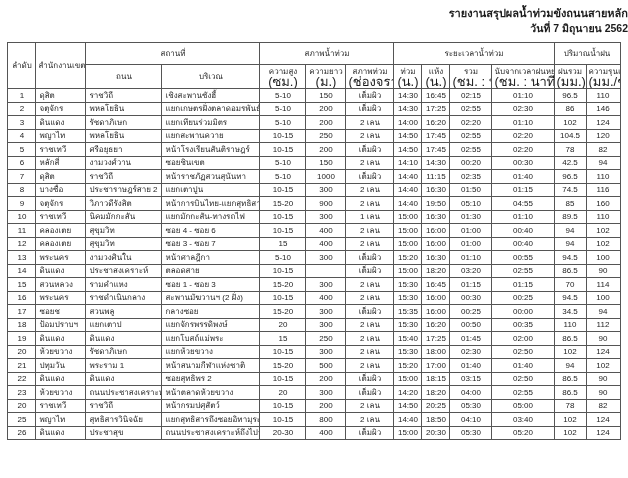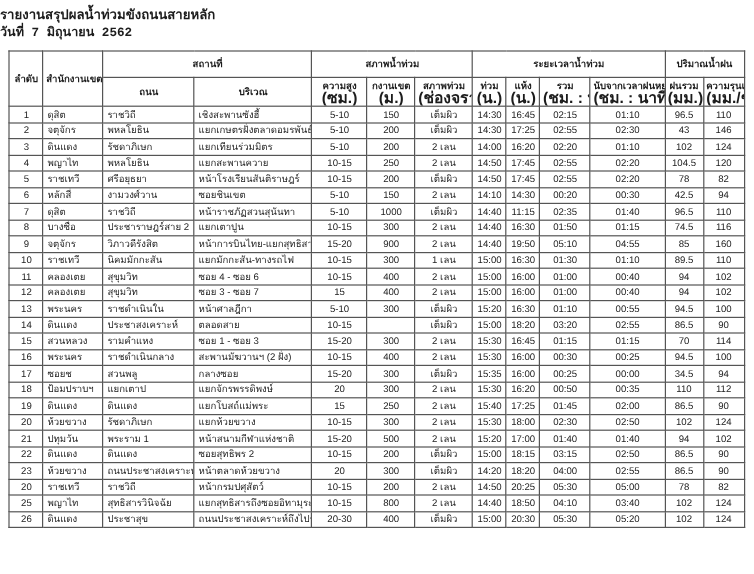--- a/index.html
+++ b/index.html
@@ -3,40 +3,40 @@
 <meta charset="utf-8">
 <style>
   html,body{margin:0;padding:0;}
   body{
     width:628px;height:478px;
     background:#ffffff;
     font-family:"Liberation Sans", sans-serif;
     color:#1c1c1c;
     overflow:hidden;
   }
-  .titles{text-align:left;padding-top:6px;}
+  .titles{text-align:right;padding-top:6px;}
   .title{font-size:11px;font-weight:bold;line-height:15px;}
-  .subtitle{font-size:10.5px;font-weight:bold;line-height:15px;font-family:Liberation Mono, monospace;}
+  .subtitle{font-size:10.5px;font-weight:bold;line-height:15px;}
   table{
     border-collapse:collapse;
     table-layout:fixed;
     width:612px;
     margin:6px auto 0 auto;
   }
   th,td{
     border:1px solid #555555;
     font-size:8px;
     line-height:9.5px;
     padding:0 2px;
     text-align:center;
     vertical-align:middle;
     overflow:hidden;
     white-space:nowrap;
   }
-  thead th{font-weight:bold;height:21px;margin-top:12px;}
+  thead th{font-weight:normal;height:21px;margin-top:12px;}
   thead .sub th{height:23px;}
   tbody td{height:12.5px;}
   td.c1,td.c2,td.c3{text-align:left;padding-left:3px;}
   .unit{display:block;font-size:13px;}
   col.w-no{width:28px;} col.w-district{width:50px;} col.w-road{width:76px;}
   col.w-area{width:98px;} col.w-height{width:46px;} col.w-length{width:40px;}
   col.w-cond{width:48px;} col.w-flood{width:28px;} col.w-dry{width:28px;}
   col.w-total{width:42px;} col.w-since{width:62px;} col.w-rain{width:32px;}
   col.w-intens{width:34px;}
 </style>
@@ -74,21 +74,21 @@
       <th colspan="2">ปริมาณน้ำฝน</th>
     </tr>
     <tr class="sub">
       <th>ถนน</th>
       <th>บริเวณ</th>
       <th>
         <span>ความสูง</span>
         <span class="unit">(ซม.)</span>
       </th>
       <th>
-        <span>กงานเขต</span>
+        <span>ความยาว</span>
         <span class="unit">(ม.)</span>
       </th>
       <th>
         <span>สภาพท่วม</span>
         <span class="unit">(ช่องจราจร)</span>
       </th>
       <th>
         <span>ท่วม</span>
         <span class="unit">(น.)</span>
       </th>
@@ -135,21 +135,21 @@
         <td class="c1">จตุจักร</td>
         <td class="c2">พหลโยธิน</td>
         <td class="c3">แยกเกษตรฝั่งตลาดอมรพันธ์</td>
         <td class="c4">5-10</td>
         <td class="c5">200</td>
         <td class="c6">เต็มผิว</td>
         <td class="c7">14:30</td>
         <td class="c8">17:25</td>
         <td class="c9">02:55</td>
         <td class="c10">02:30</td>
-        <td class="c11">43</td>
+        <td class="c11">86</td>
         <td class="c12">146</td>
       </tr>
       <tr>
         <td class="c0">3</td>
         <td class="c1">ดินแดง</td>
         <td class="c2">รัชดาภิเษก</td>
         <td class="c3">แยกเทียนร่วมมิตร</td>
         <td class="c4">5-10</td>
         <td class="c5">200</td>
         <td class="c6">2 เลน</td>
@@ -291,21 +291,21 @@
         <td class="c7">15:00</td>
         <td class="c8">16:00</td>
         <td class="c9">01:00</td>
         <td class="c10">00:40</td>
         <td class="c11">94</td>
         <td class="c12">102</td>
       </tr>
       <tr>
         <td class="c0">13</td>
         <td class="c1">พระนคร</td>
-        <td class="c2">ราชดำเนินใน</td>
+        <td class="c2">งามวงศินใน</td>
         <td class="c3">หน้าศาลฎีกา</td>
         <td class="c4">5-10</td>
         <td class="c5">300</td>
         <td class="c6">เต็มผิว</td>
         <td class="c7">15:20</td>
         <td class="c8">16:30</td>
         <td class="c9">01:10</td>
         <td class="c10">00:55</td>
         <td class="c11">94.5</td>
         <td class="c12">100</td>

